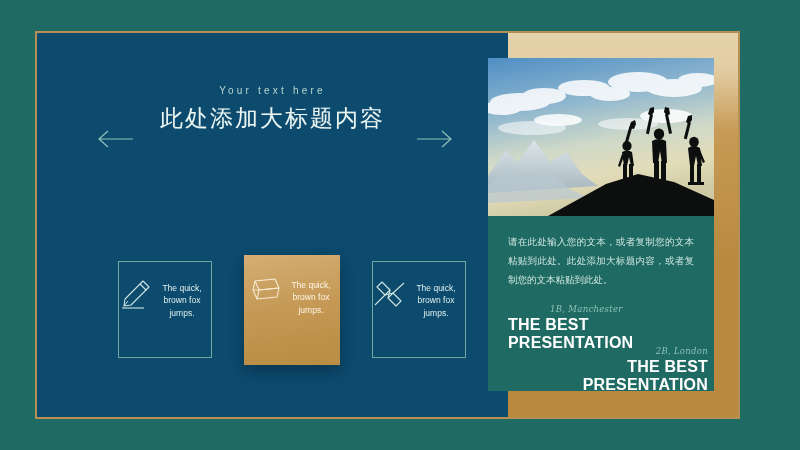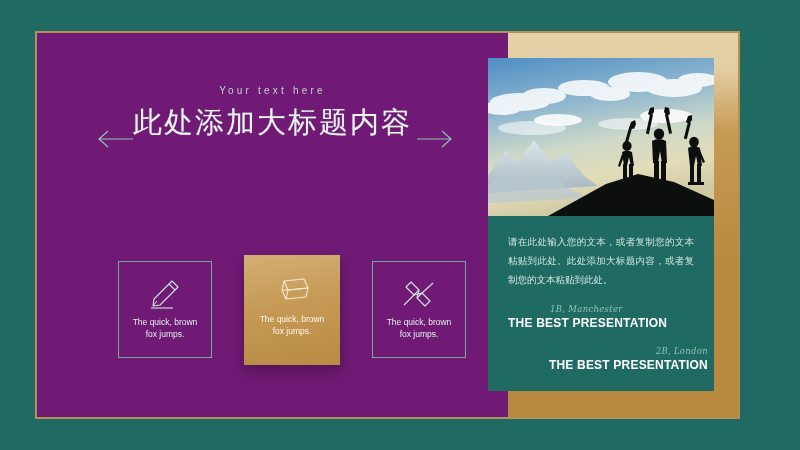--- a/index.html
+++ b/index.html
@@ -25,32 +25,32 @@
 
   
   .frame{
     position:absolute;left:35px;top:31px;width:705px;height:388px;
     border:2px solid #b69052;box-sizing:border-box;
   }
 
   
   .left-panel{
     position:absolute;left:37px;top:33px;width:471px;height:384px;
-    background:#701a75;
+    background:#0c4a6e;
   }
 
   
   .eyebrow{
     position:absolute;left:0;right:0;top:52px;text-align:center;
     color:#b9d6cf;font-size:10px;letter-spacing:3.2px;
     font-family:"Liberation Sans", sans-serif;
   }
   .main-title{
     position:absolute;left:0;right:0;top:70px;text-align:center;
-    color:#e9f5f1;font-size:29px;letter-spacing:2px;font-weight:400;
+    color:#e9f5f1;font-size:23px;letter-spacing:2px;font-weight:400;
     font-family:"DejaVu Sans", sans-serif;
     text-shadow:0 0 1px rgba(255,255,255,0.25);
   }
 
   .arrow{
     position:absolute;top:95px;width:40px;height:22px;color:#8fc2b8;
   }
   .arrow.left{left:58px;}
   .arrow.right{left:378px;}
   .arrow svg{display:block;}
@@ -64,21 +64,21 @@
   }
 
   
   .cards{
     position:absolute;left:81px;top:228px;width:348px;height:100px;
     display:flex;justify-content:space-between;align-items:flex-start;
   }
   .card{
     width:94px;height:97px;box-sizing:border-box;
     border:1px solid #74a79e;
-    display:flex;flex-direction:column;align-items:center;
+    display:flex;flex-direction:row;
     padding-top:14px;
     position:relative;
   }
   .card.featured{
     width:96px;height:110px;margin-top:-6px;
     border:none;
     background:linear-gradient(170deg,#d3ae74 0%,#c69a56 45%,#b98b43 100%);
     box-shadow:0 6px 14px rgba(0,0,0,0.28);
     padding-top:18px;
   }
@@ -109,21 +109,21 @@
     font-family:"DejaVu Sans", sans-serif;
   }
   .entry{position:absolute;left:20px;width:200px;}
   .entry-1{top:88px;}
   .entry-2{top:130px;text-align:right;}
   .entry-sub{
     color:#8fc2b8;font-size:8.5px;font-style:italic;
     font-family:"DejaVu Serif", serif;letter-spacing:0.3px;margin-left:42px;
   }
   .entry-title{
-    color:#ffffff;font-size:12px;font-weight:bold;letter-spacing:0.2px;
+    color:#ffffff;font-size:16px;font-weight:bold;letter-spacing:0.2px;
     margin-top:2px;font-family:"Liberation Sans", sans-serif;
   }
 </style>
 </head>
 <body>
 
 <div id="slide">
 
   <div class="gold-panel"></div>
   <div class="gold-panel-inner-line"></div>

